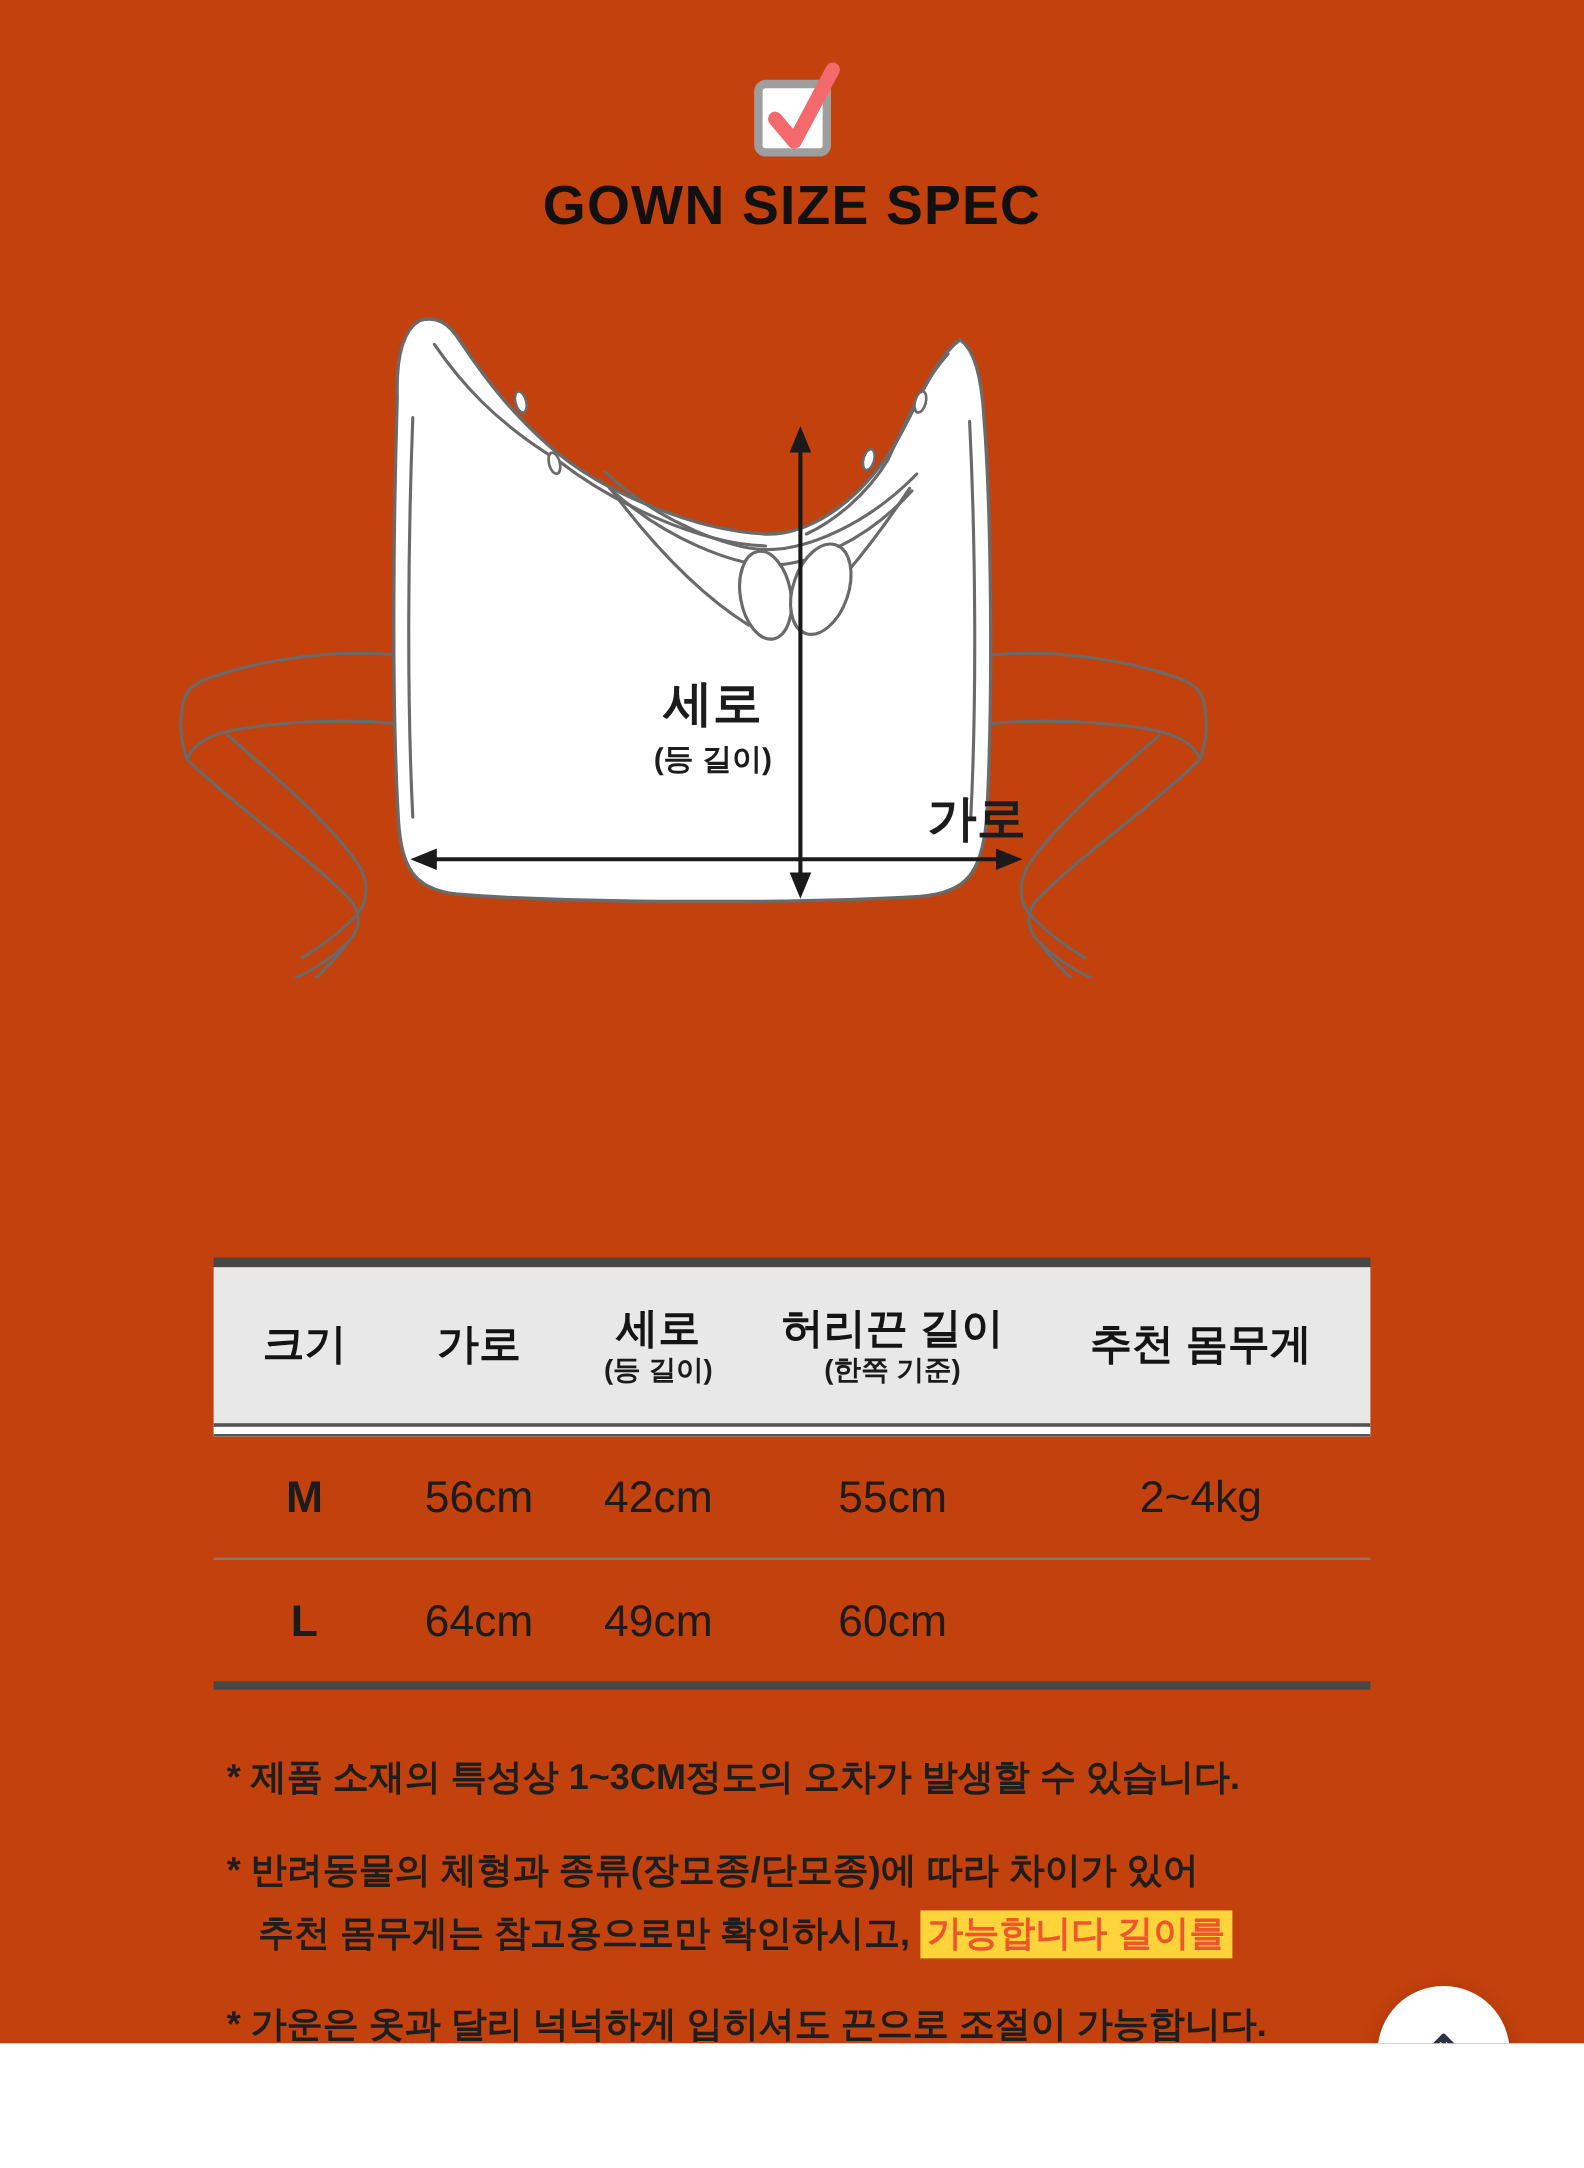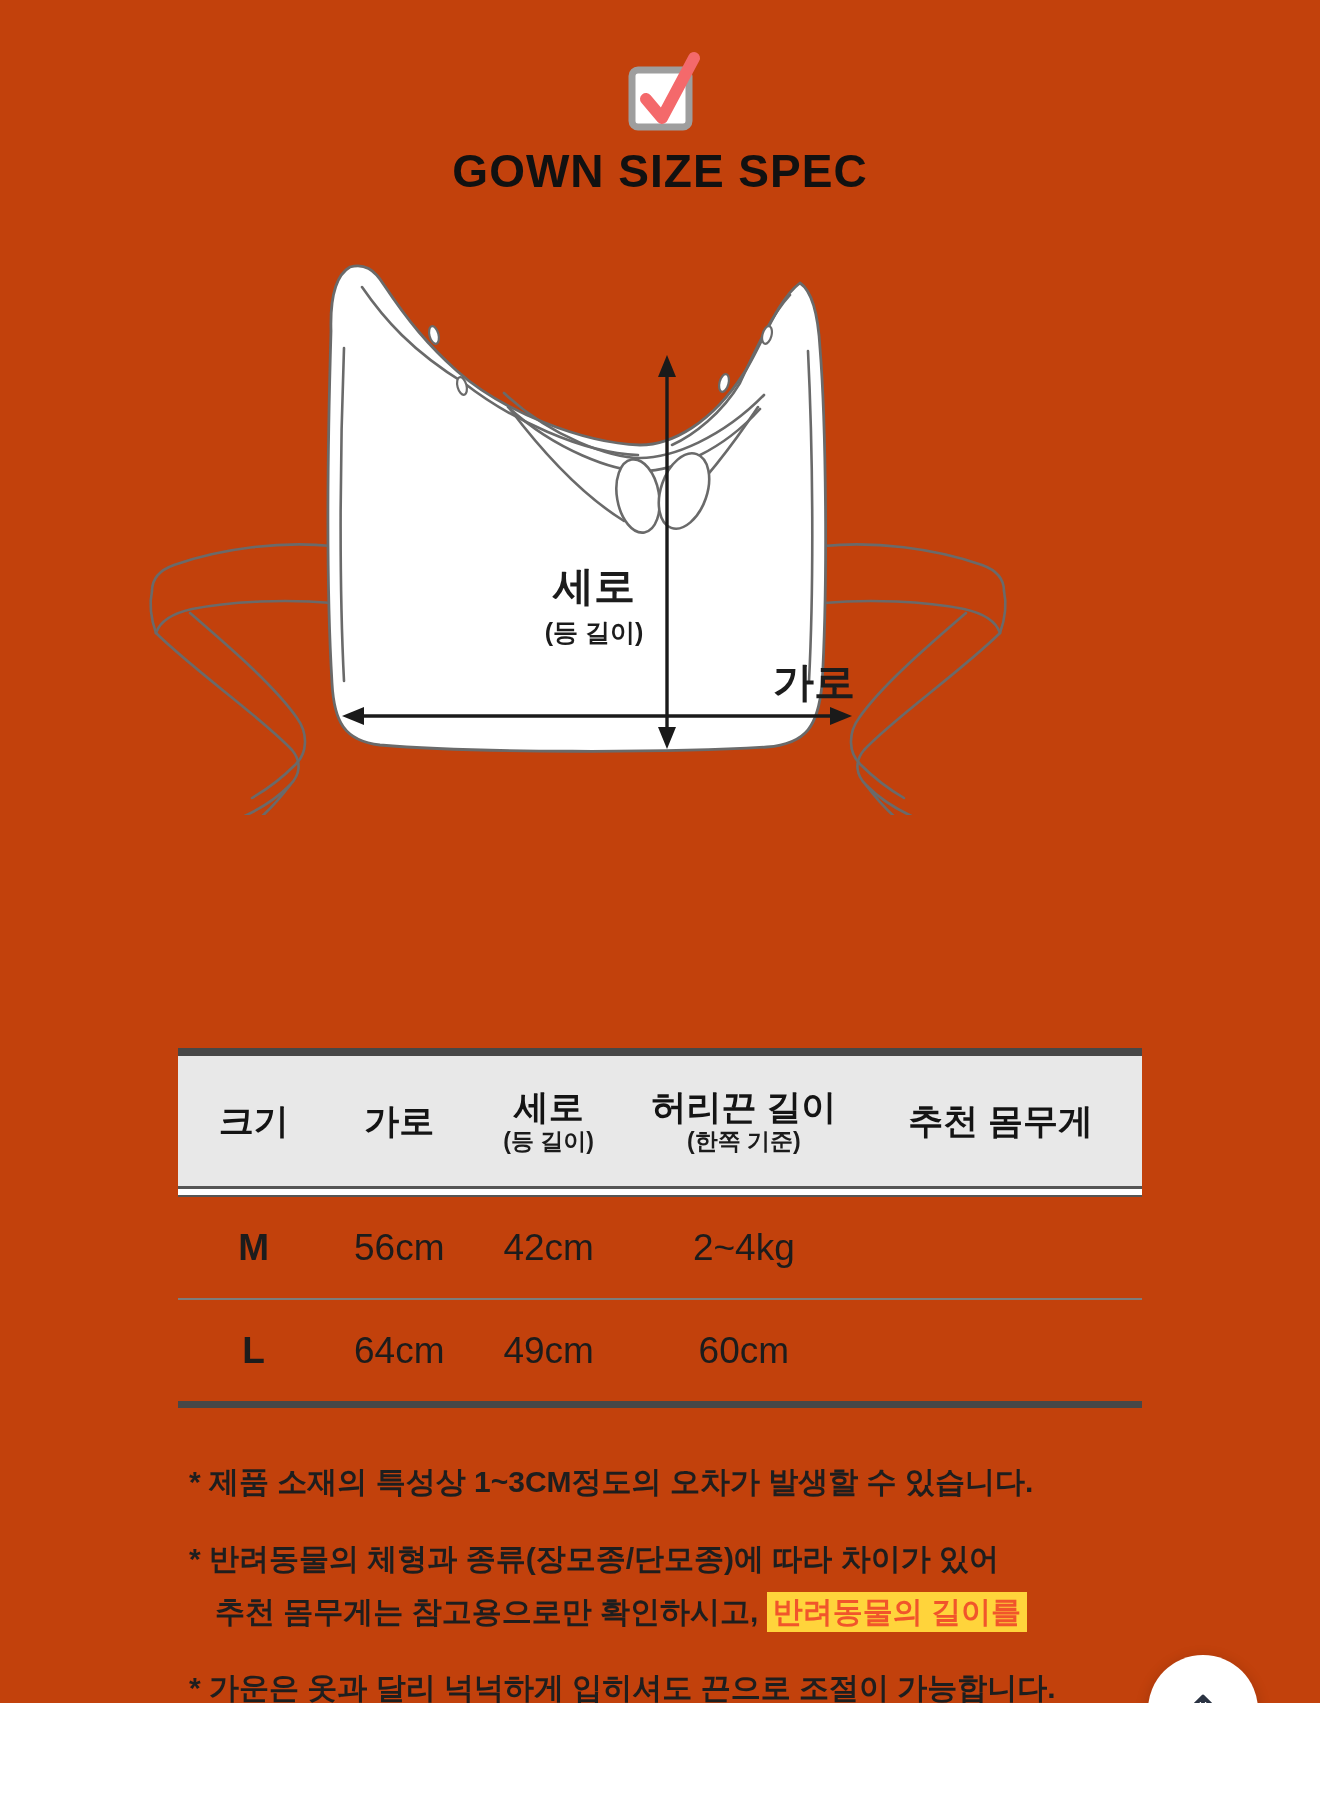--- a/index.html
+++ b/index.html
@@ -163,20 +163,21 @@
         <span class="hmain">추천 몸무게</span>
       </div>
     </div>
 
     <div class="t-dbl"></div>
 
     <div class="t-row">
       <div class="cell size">M</div>
       <div class="cell">56cm</div>
       <div class="cell">42cm</div>
+      <div class="cell">55cm</div>
       <div class="cell">2~4kg</div>
     </div>
 
     <div class="t-sep"></div>
 
     <div class="t-row">
       <div class="cell size">L</div>
       <div class="cell">64cm</div>
       <div class="cell">49cm</div>
       <div class="cell">60cm</div>
@@ -184,21 +185,21 @@
 
     <div class="t-bottom"></div>
   </div>
 
   <div class="notes">
     <p class="note">
       <span class="line">* 제품 소재의 특성상 1~3CM정도의 오차가 발생할 수 있습니다.</span>
     </p>
     <p class="note">
       <span class="line">* 반려동물의 체형과 종류(장모종/단모종)에 따라 차이가 있어</span>
-      <span class="line indent"><span>추천 몸무게는 참고용으로만 확인하시고, </span><mark class="hl">반려동물의 길이를</mark></span>
+      <span class="line indent"><span>추천 몸무게는 참고용으로만 확인하시고, </span><mark class="hl">가능합니다 길이를</mark></span>
     </p>
     <p class="note">
       <span class="line">* 가운은 옷과 달리 넉넉하게 입히셔도 끈으로 조절이 가능합니다.</span>
     </p>
   </div>
 
   <button class="scroll-top">
     <svg width="46" height="46" viewBox="0 0 24 24">
       <path d="M12 20 V5.5 M5.5 11.5 L12 5 L18.5 11.5" fill="none" stroke="#2a3342" stroke-width="2" stroke-linecap="round" stroke-linejoin="round"></path>
     </svg>

